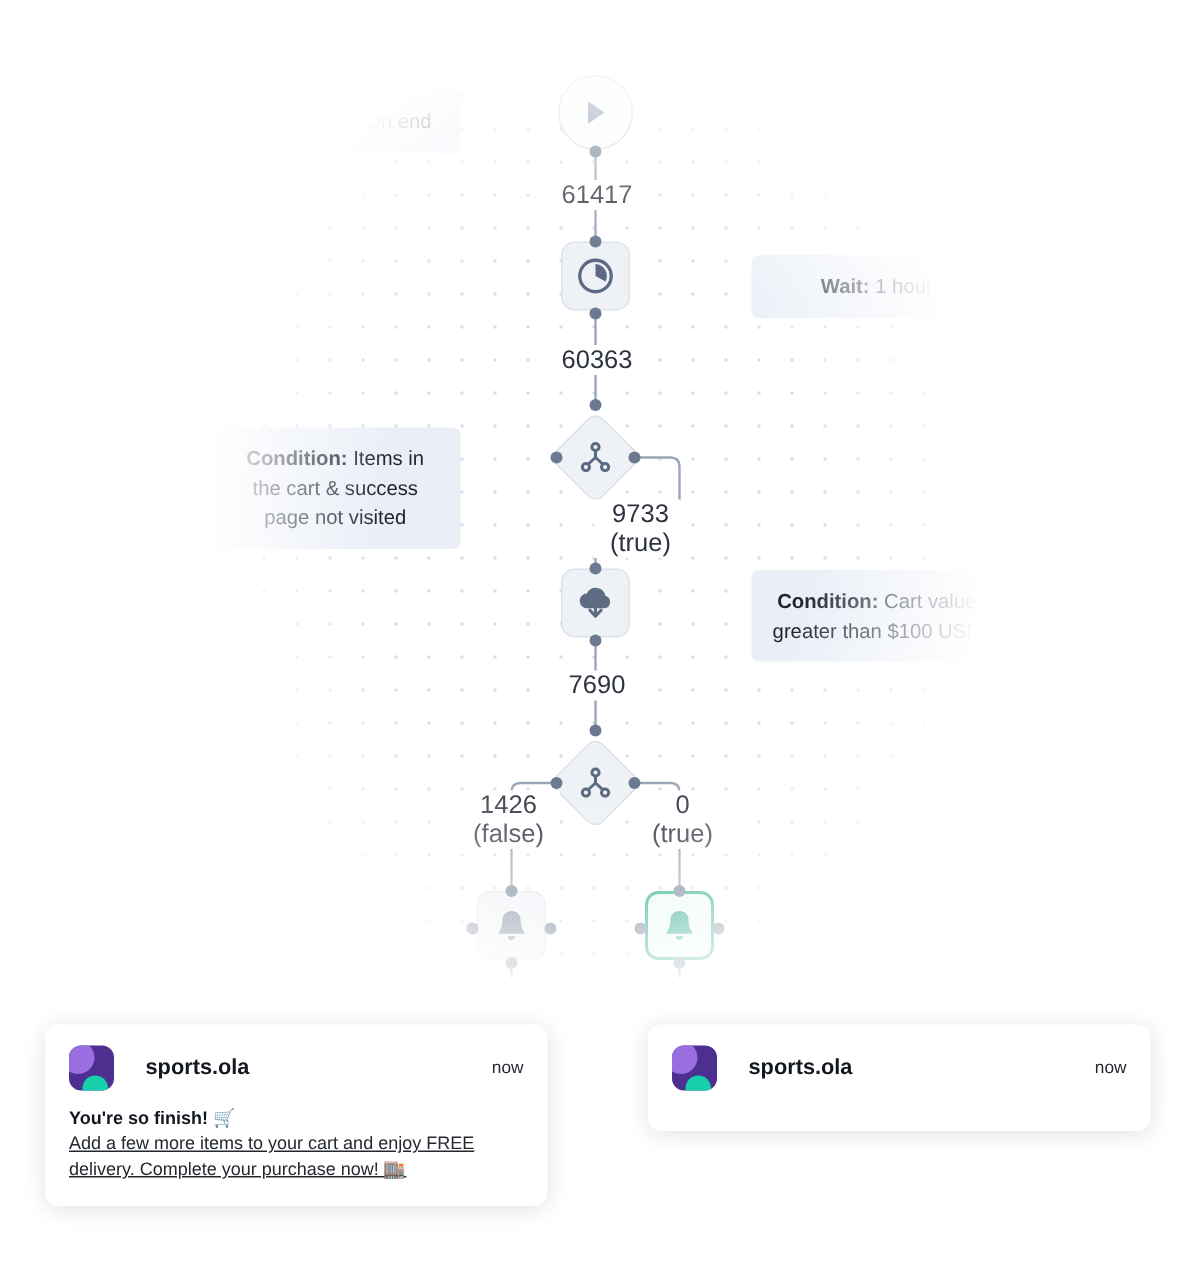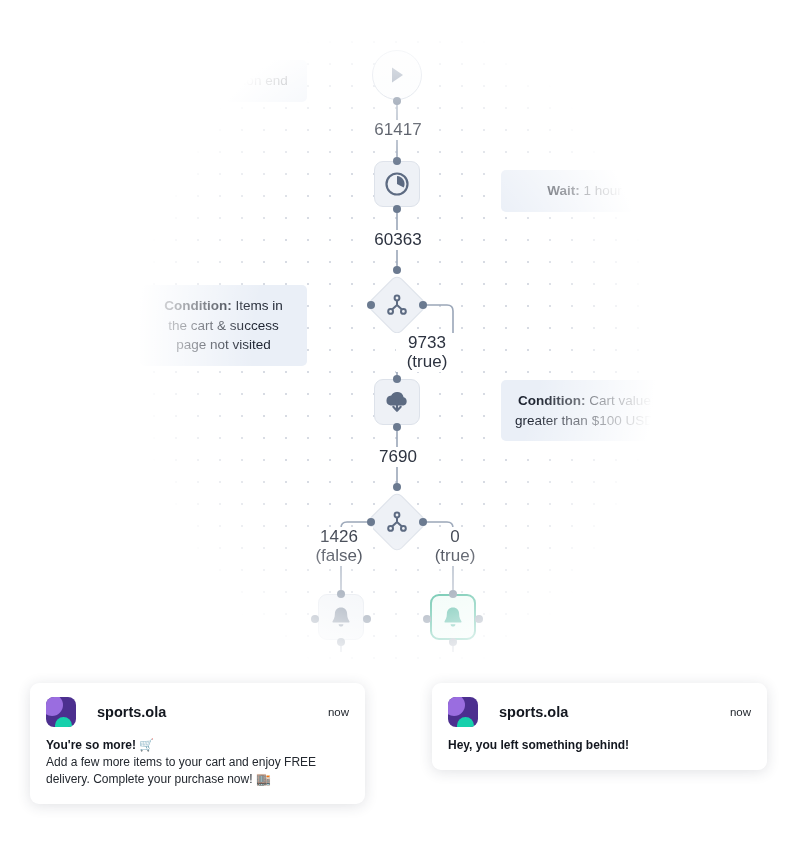--- a/index.html
+++ b/index.html
@@ -156,20 +156,21 @@
   .notif-title {
     font-size: 12px;
     font-weight: bold;
     color: #13171f;
     margin-bottom: 2px;
   }
   .notif-body {
     font-size: 12px;
     color: #23282f;
     line-height: 1.42;
+    text-decoration: underline;
   }
 </style>
 </head>
 <body>
 
 <div id="flow-canvas">
 
   <svg id="edges" width="795" height="680">
     <g stroke="#9aa6b8" stroke-width="1.6" fill="none">
 
@@ -316,27 +317,26 @@
 
 <div class="notif" style="left:30px; top:683px; width:335px;">
   <div class="notif-head">
     <div class="notif-logo">
       <div class="logo-circle-purple"></div>
       <div class="logo-circle-teal"></div>
     </div>
     <div class="notif-app">sports.ola</div>
     <div class="notif-time">now</div>
   </div>
-  <div class="notif-title">You're so more! 🛒</div>
+  <div class="notif-title">You're so finish! 🛒</div>
   <div class="notif-body">Add a few more items to your cart and enjoy FREE delivery. Complete your purchase now! 🏬</div>
 </div>
 
 <div class="notif" style="left:432px; top:683px; width:335px;">
   <div class="notif-head">
     <div class="notif-logo">
       <div class="logo-circle-purple"></div>
       <div class="logo-circle-teal"></div>
     </div>
     <div class="notif-app">sports.ola</div>
     <div class="notif-time">now</div>
   </div>
-  <div class="notif-title">Hey, you left something behind!</div>
 </div>
 
 </body></html>

